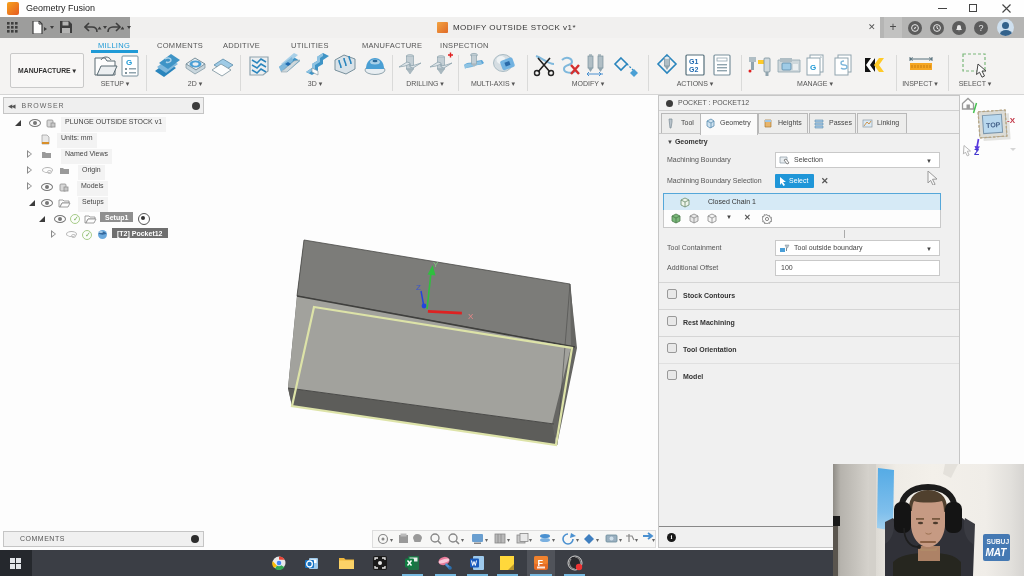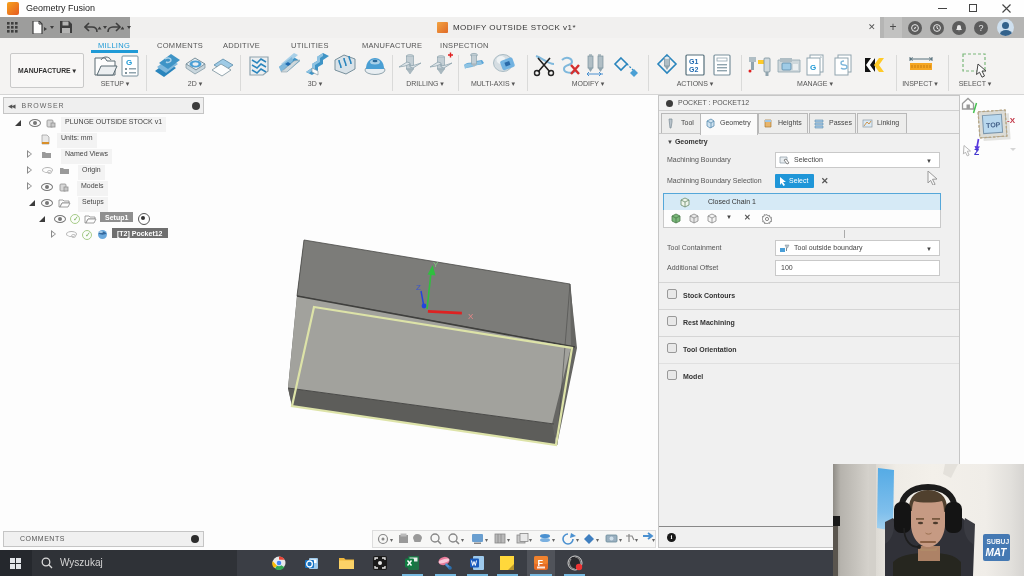--- a/index.html
+++ b/index.html
@@ -674,27 +674,20 @@
   <div class="abs" id="taskbar">
 
     <div class="abs" style="left:0;top:0;width:32px;height:26px;background:#25282d;"></div>
     <svg class="abs" style="left:10px;top:8px;" width="11" height="11" viewBox="0 0 11 11">
       <rect x="0" y="0" width="5" height="5" fill="#e2e5e9"></rect>
       <rect x="6" y="0" width="5" height="5" fill="#e2e5e9"></rect>
       <rect x="0" y="6" width="5" height="5" fill="#e2e5e9"></rect>
       <rect x="6" y="6" width="5" height="5" fill="#e2e5e9"></rect>
     </svg>
 
-    <div class="abs" style="left:32px;top:0;width:205px;height:26px;background:#2f3237;">
-      <svg class="abs" style="left:9px;top:7px;" width="12" height="12" viewBox="0 0 12 12">
-        <circle cx="5" cy="5" r="3.8" fill="none" stroke="#dadada" stroke-width="1.3"></circle>
-        <line x1="7.8" y1="7.8" x2="11" y2="11" stroke="#dadada" stroke-width="1.3"></line>
-      </svg>
-      <span class="abs" style="left:28px;top:7px;font-size:10px;color:#d5d5d5;">Wyszukaj</span>
-    </div>
 
     <svg class="abs" style="left:272px;top:6px;" width="14" height="14" viewBox="0 0 14 14">
       <circle cx="7" cy="7" r="6.5" fill="#e8e8e8"></circle>
       <path d="M7 0.5a6.5 6.5 0 0 1 5.6 3.2H7z" fill="#ea4335"></path>
       <path d="M0.9 10.3A6.5 6.5 0 0 1 1.4 3.7l3.3 5.7z" fill="#fbbc05" transform="rotate(-15 7 7)"></path>
       <path d="M13.1 10.3A6.5 6.5 0 0 1 3.9 13.2l2.8-5.7z" fill="#34a853" transform="rotate(10 7 7)"></path>
       <circle cx="7" cy="7" r="2.8" fill="#4285f4" stroke="#fff" stroke-width="0.8"></circle>
     </svg>
     <svg class="abs" style="left:305px;top:7px;" width="14" height="13" viewBox="0 0 14 13">
       <rect x="4" y="1" width="9" height="11" rx="1" fill="#9ecaed"></rect>

